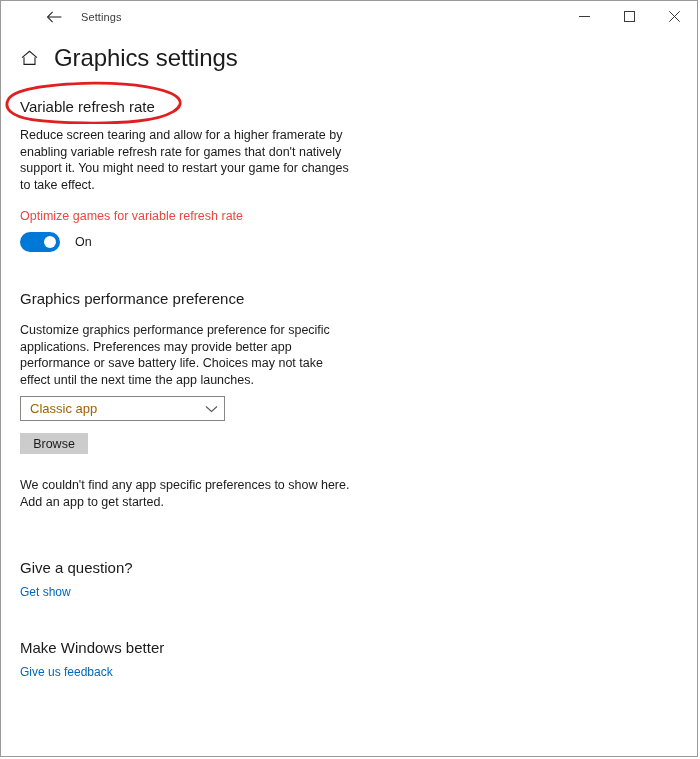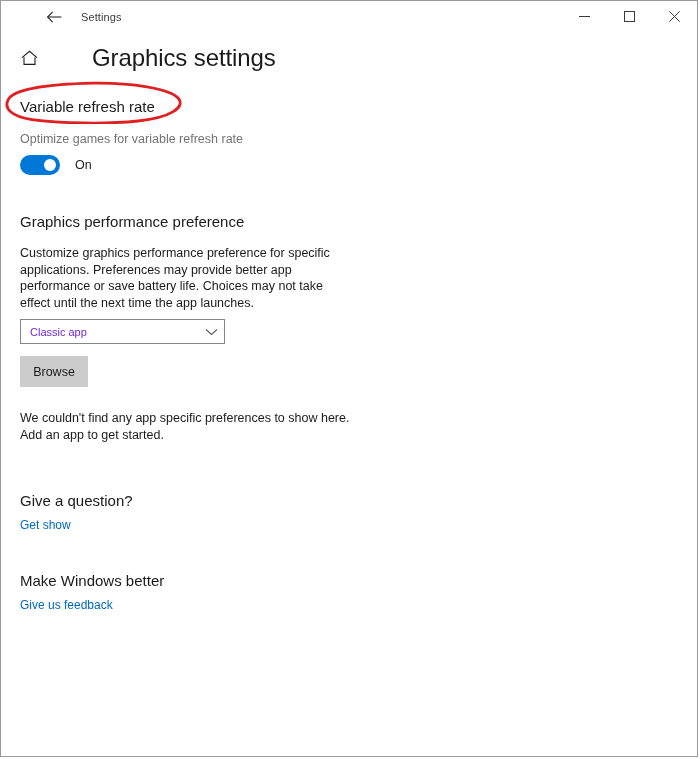--- a/index.html
+++ b/index.html
@@ -63,21 +63,20 @@
     justify-content: center;
     color: #3a3a3a;
   }
   .win-btn svg { display: block; }
 
   
   .page-header {
     display: flex;
     align-items: center;
     padding: 12px 0 0 17px;
-    gap: 38px;
   }
   .home-icon {
     width: 22px;
     height: 22px;
     display: flex;
     align-items: center;
     justify-content: center;
     color: #1f1f1f;
     margin-right: 14px;
   }
@@ -107,21 +106,21 @@
     font-size: 12.5px;
     line-height: 16.5px;
     color: #1b1b1b;
     max-width: 330px;
     margin: 0;
   }
   .vrr-desc { margin-top: 11px; }
 
   .toggle-label {
     font-size: 12.5px;
-    color: #737373;
+    color: #ef4444;
     margin-top: 16px;
   }
 
   .toggle-row {
     display: flex;
     align-items: center;
     margin-top: 9px;
   }
   .toggle {
     width: 40px;
@@ -161,35 +160,35 @@
     height: 25px;
     border: 1px solid #868686;
     background: #ffffff;
     box-sizing: border-box;
     display: flex;
     align-items: center;
     padding: 0 6px 0 9px;
     justify-content: space-between;
   }
   .dropdown-value {
-    font-size: 11px;
-    color: #6d28d9;
+    font-size: 13px;
+    color: #a16207;
     text-align: right;
   }
   .chevron {
     color: #5a5a5a;
     display: flex;
     align-items: center;
   }
   .chevron svg { display: block; }
 
   .browse-btn {
     margin-top: 12px;
     width: 68px;
-    height: 31px;
+    height: 21px;
     background: #cccccc;
     border: none;
     font-family: "Liberation Sans", sans-serif;
     font-size: 12.5px;
     color: #1b1b1b;
     display: flex;
     align-items: center;
     justify-content: center;
     padding: 0;
   }
@@ -259,20 +258,21 @@
       </svg>
     </div>
     <div class="page-title">Graphics settings</div>
   </div>
 
   <div class="content">
 
     
     <div class="section-heading sec-vrr-heading">Variable refresh rate</div>
 
+    <p class="body-text vrr-desc">Reduce screen tearing and allow for a higher framerate by enabling variable refresh rate for games that don't natively support it. You might need to restart your game for changes to take effect.</p>
 
     <div class="toggle-label">Optimize games for variable refresh rate</div>
 
     <div class="toggle-row">
       <div class="toggle">
         <div class="knob"></div>
       </div>
       <div class="toggle-state">On</div>
     </div>
 

